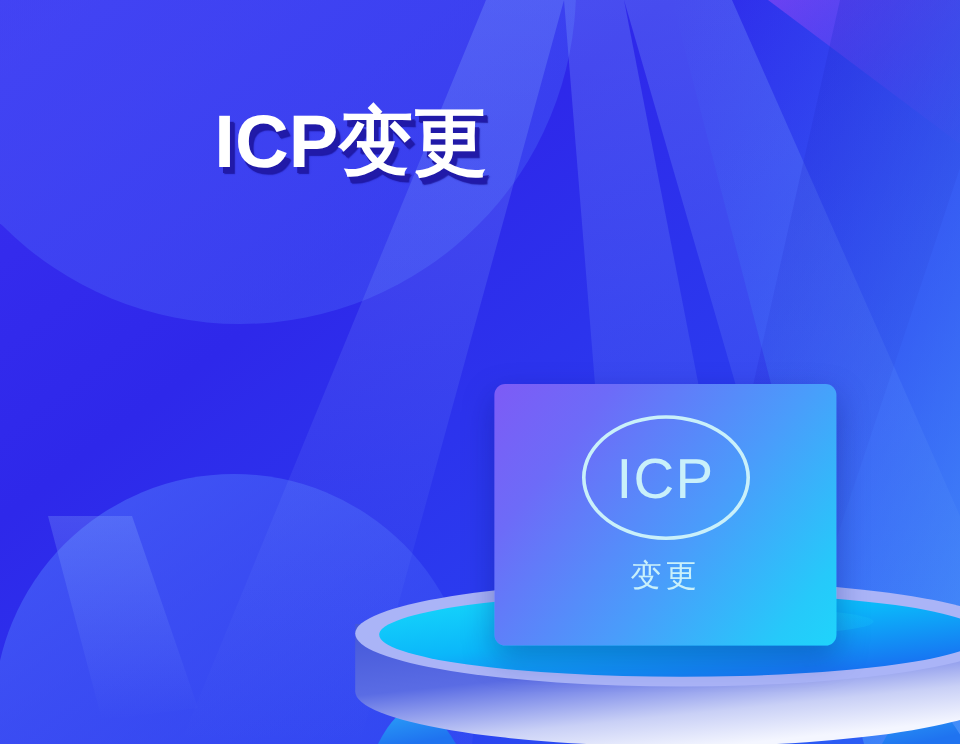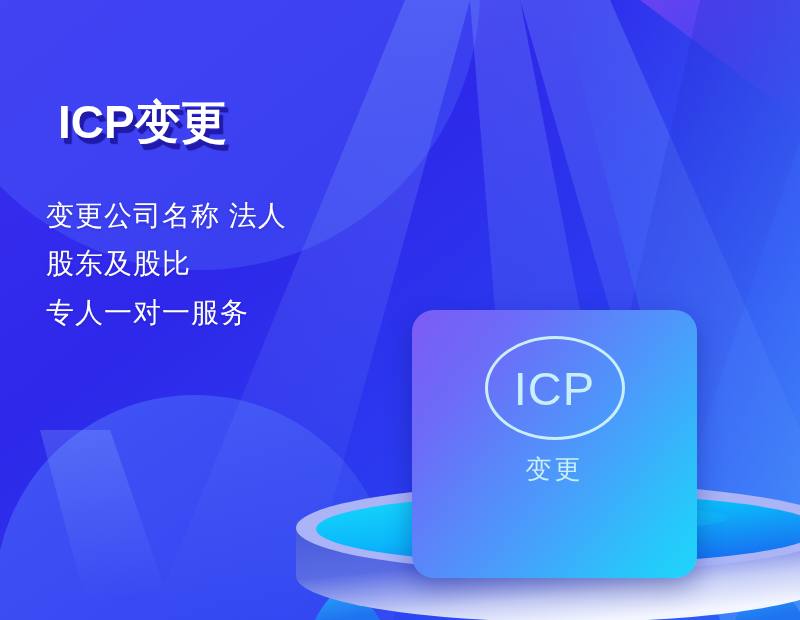--- a/index.html
+++ b/index.html
@@ -27,28 +27,29 @@
 
   
   .copy {
     position: absolute;
     left: 46px;
     top: 86px;
     width: 360px;
     z-index: 8;
   }
   .title {
-    margin: 12px;
-    font-size: 46px;
+    margin: 0;
+    font-size: 62px;
     line-height: 1.05;
     font-weight: 700;
     color: #ffffff;
     letter-spacing: 0px;
     text-shadow: 3px 5px 0 #211aa8, 4px 6px 1px rgba(20,12,140,.75);
     white-space: nowrap;
+    text-align: right;
   }
   .sub {
     margin: 0;
     padding-top: 34px;
     font-size: 28px;
     line-height: 1.72;
     font-weight: 400;
     color: #ffffff;
     letter-spacing: 1px;
     text-shadow: 0 1px 3px rgba(22,14,120,.30);
@@ -62,24 +63,24 @@
     top: 484px;
     width: 560px;
     height: 150px;
     z-index: 4;
   }
 
   
   .card {
     position: absolute;
     left: 412px;
-    top: 310px;
+    top: 320px;
     width: 285px;
-    height: 268px;
-    border-radius: 22px;
+    height: 218px;
+    border-radius: 9px;
     background: linear-gradient(128deg, #7d5bf6 0%, #6d6bf8 22%, #4a9cfb 58%, #26c9fa 88%, #1fd4fb 100%);
     box-shadow: 0 10px 26px rgba(10,20,120,.35);
     z-index: 6;
   }
   .card-inner {
     position: absolute;
     inset: 0;
     display: flex;
     flex-direction: column;
     align-items: center;
@@ -218,20 +219,15 @@
       <div class="icp-badge">
         <span class="icp-ring"></span>
         <span class="icp-text">ICP</span>
       </div>
       <div class="card-caption">变更</div>
     </div>
   </div>
 
   <div class="copy">
     <h1 class="title">ICP变更</h1>
-    <div class="sub">
-      <span class="sub-line">变更公司名称  法人</span>
-      <span class="sub-line">股东及股比</span>
-      <span class="sub-line">专人一对一服务</span>
-    </div>
   </div>
 
 </div>
 
 </body></html>

